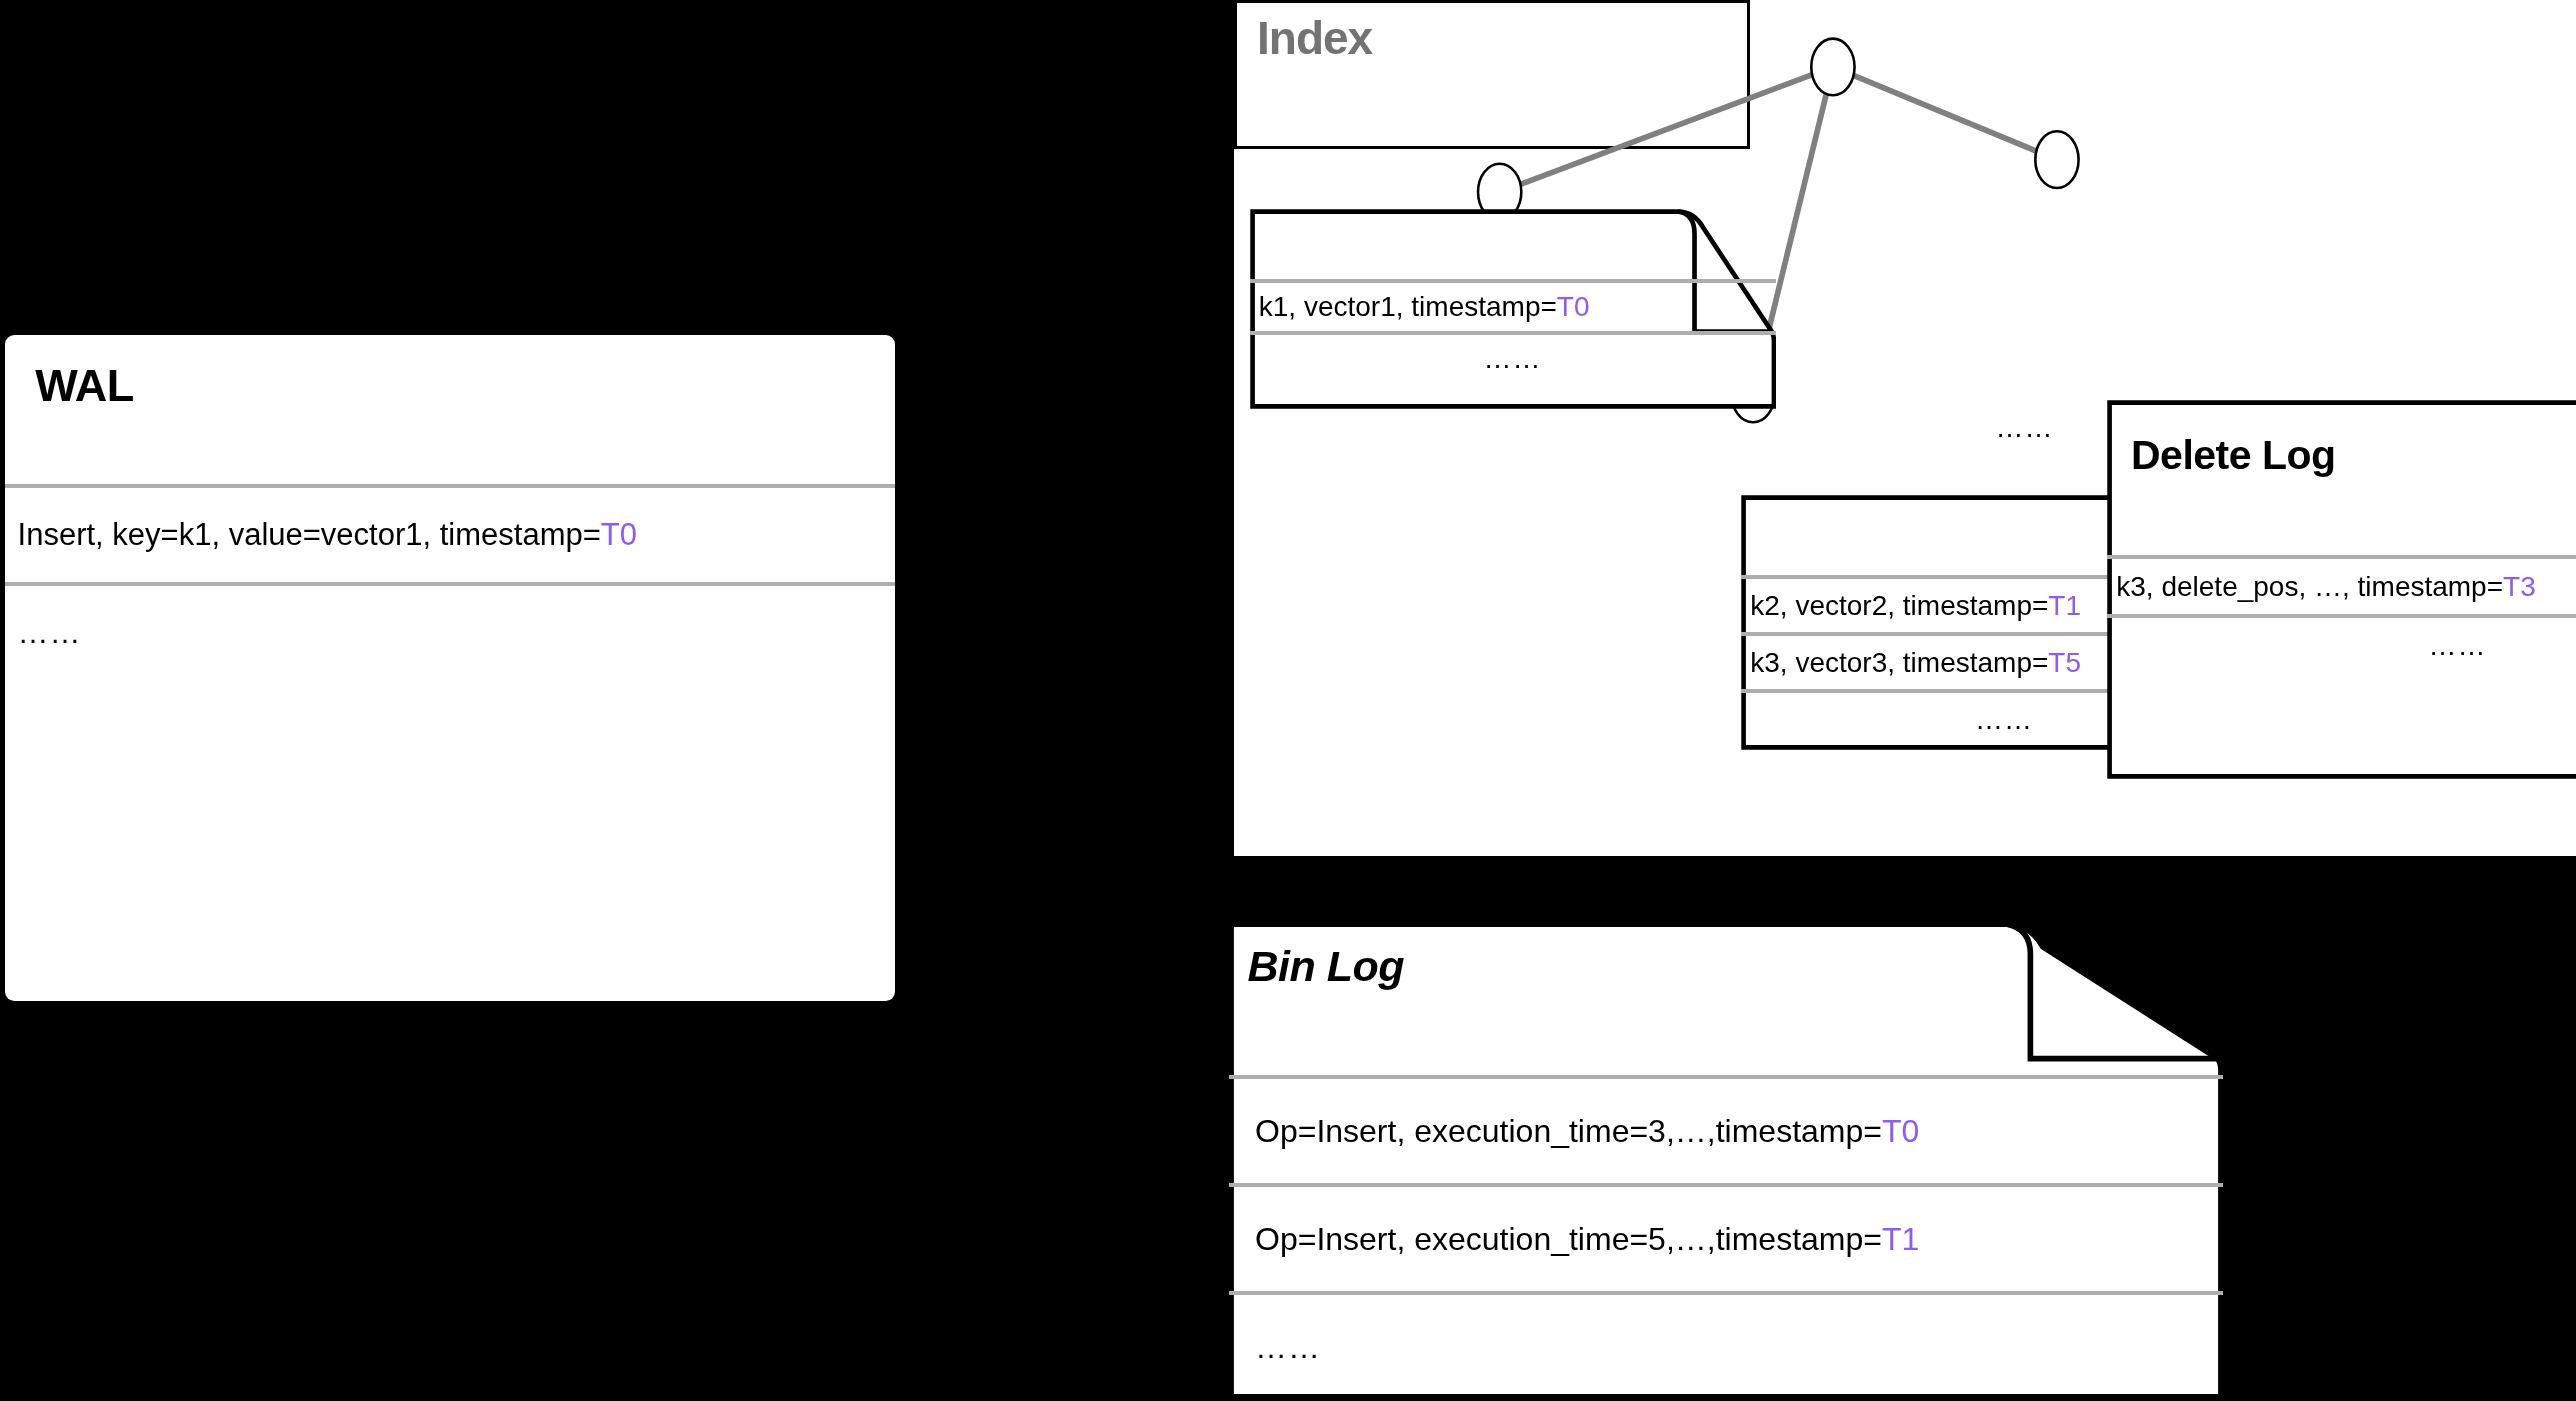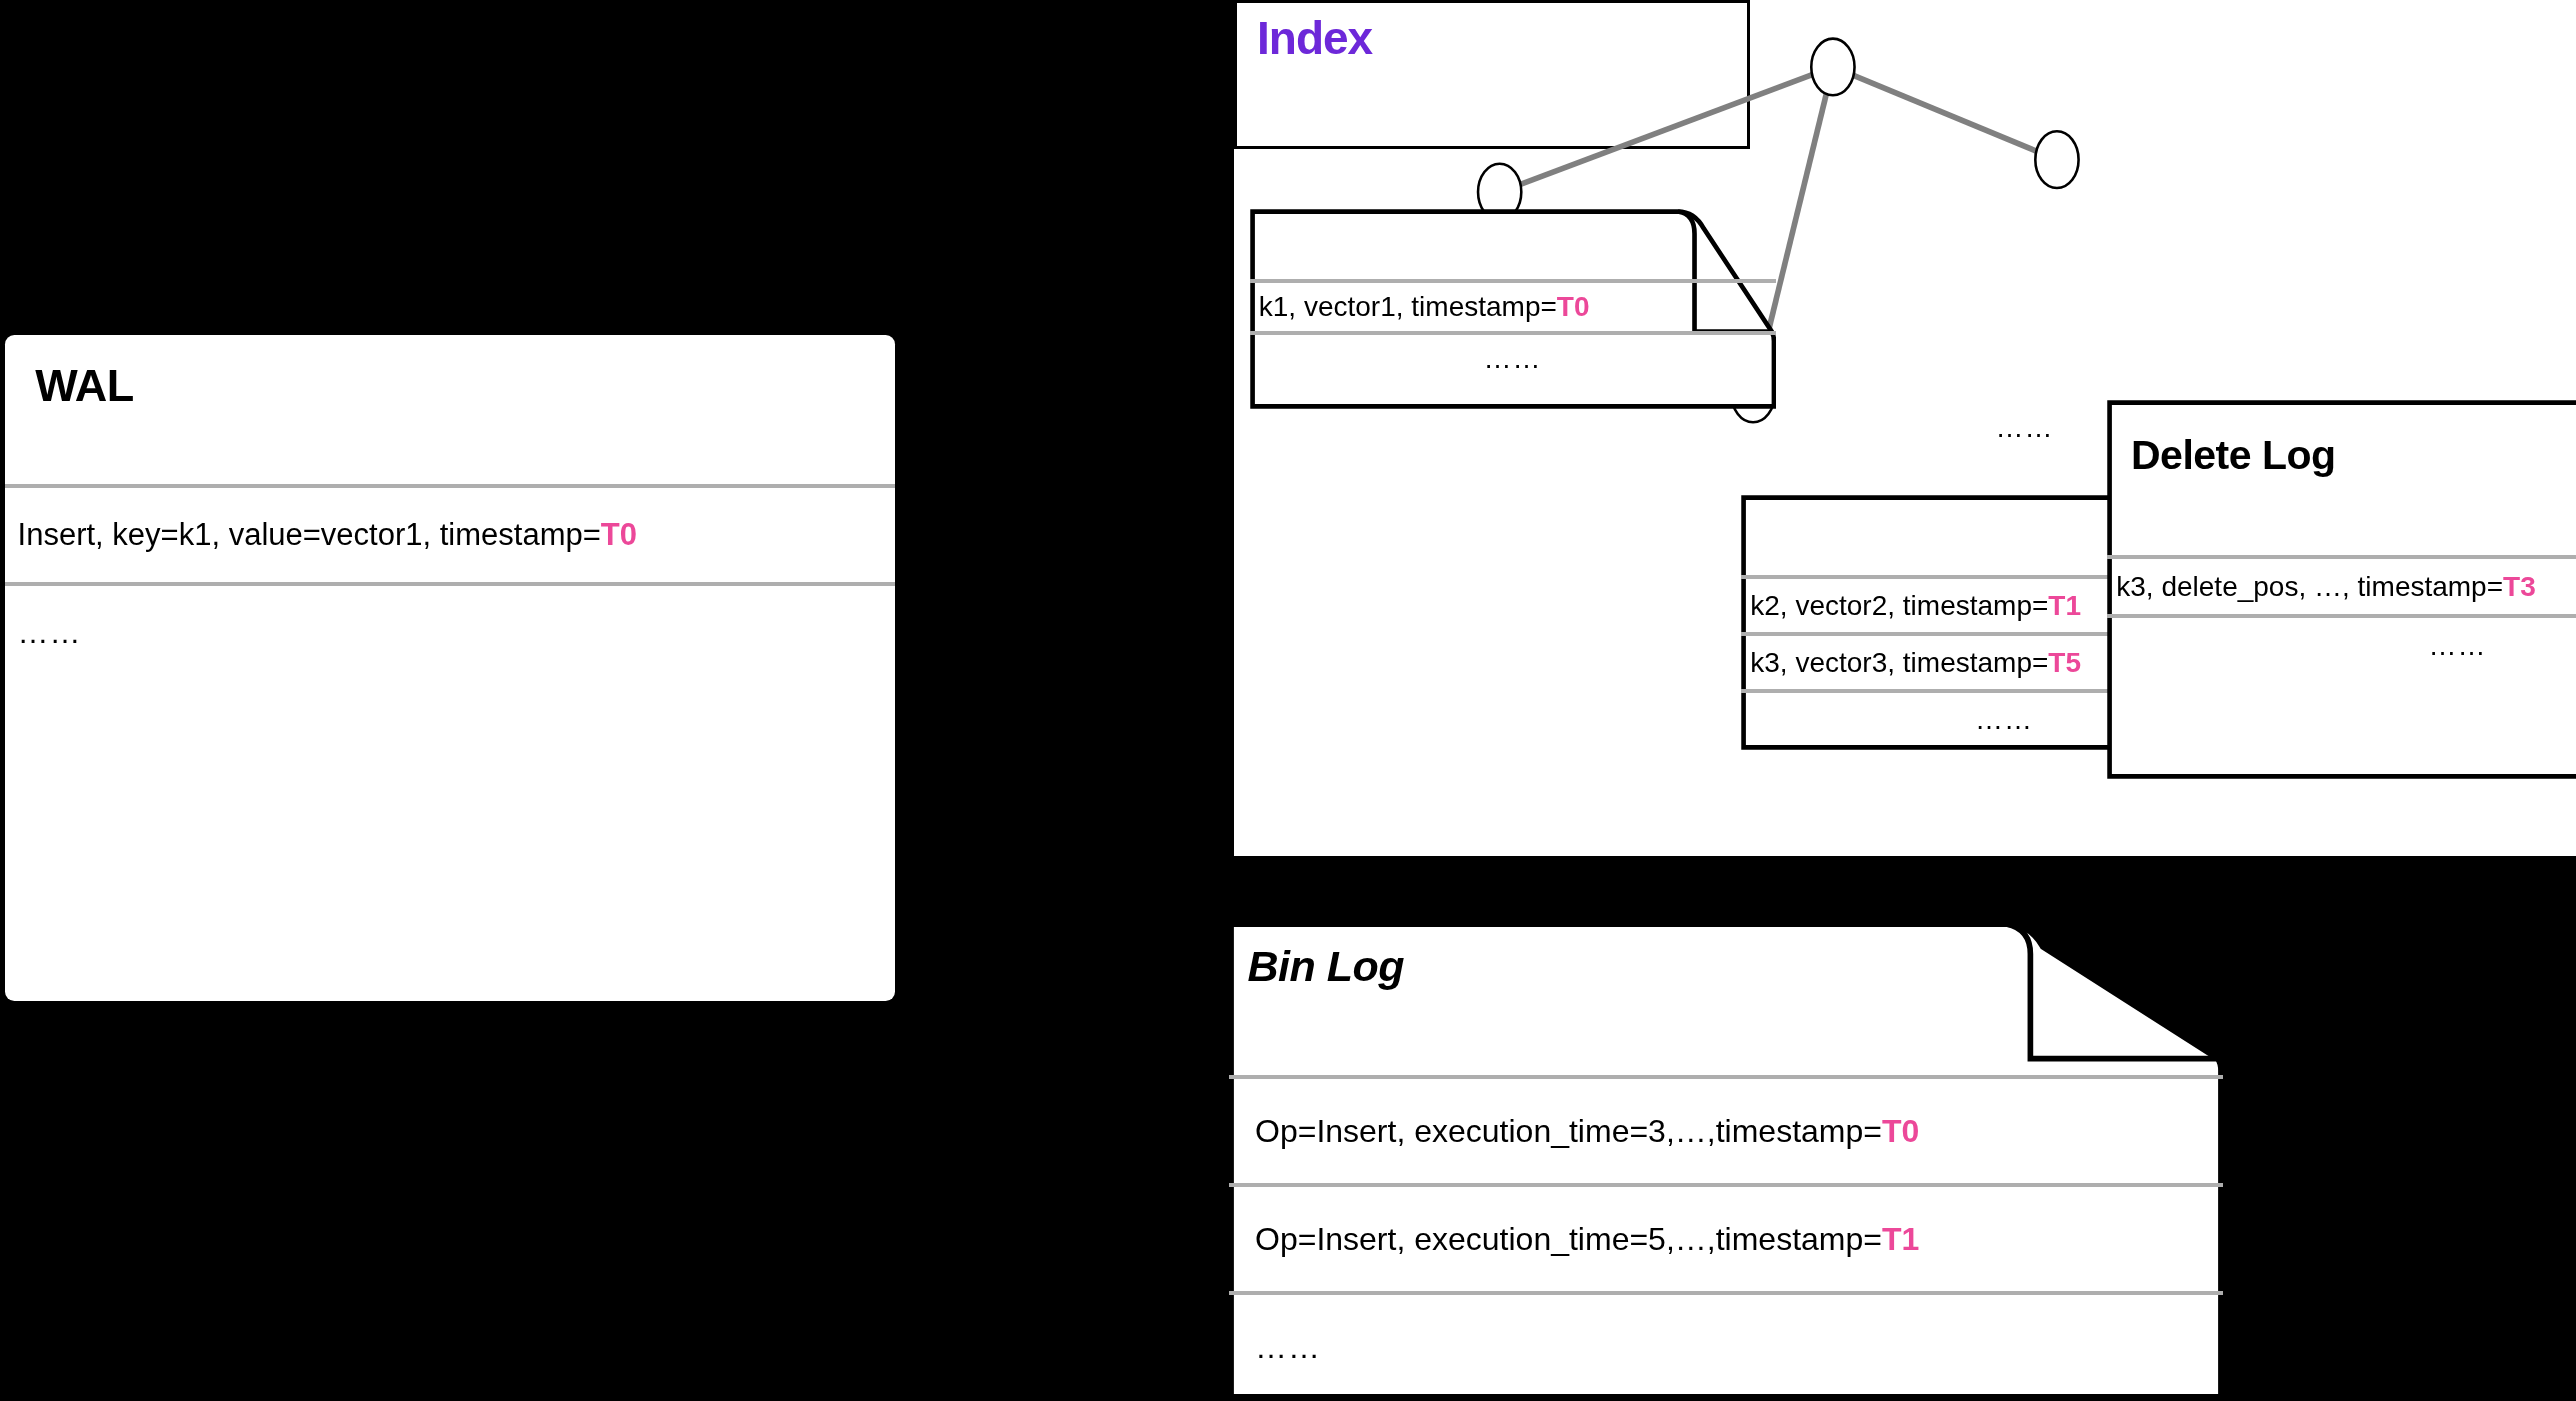--- a/index.html
+++ b/index.html
@@ -10,27 +10,27 @@
 
   
   #wal{left:5.2px;top:335px;width:890px;height:666px;border-radius:9.3px;}
   .wal-title{position:absolute;left:30px;top:25px;font-size:45px;font-weight:bold;
              letter-spacing:-0.5px;color:#000;}
   .wal-rows{position:absolute;left:0;top:149px;width:100%;}
   .wal-row{position:relative;height:98px;border-top:4.6px solid #aeaeae;box-sizing:border-box;}
   .wal-row .txt{position:absolute;left:12.4px;top:50%;transform:translateY(-50%);
                 font-size:31px;white-space:nowrap;color:#000;}
 
-  .ts{color:#ec4899;font-weight:bold;}
+  .ts{color:#8b5cf6;font-weight:normal;}
   .dots{letter-spacing:1px;}
 
   
   #index{left:1234px;top:0px;width:1581px;height:856px;}
   .idx-title{position:absolute;left:23px;top:11.3px;font-size:46px;font-weight:bold;
-             letter-spacing:-1px;color:#6d28d9;text-align:right;}
+             letter-spacing:-1px;color:#737373;text-align:right;}
 
   .tree-svg{position:absolute;left:0;top:0;width:1581px;height:856px;pointer-events:none;}
 
   
   .doc{position:absolute;box-sizing:border-box;}
   .doc-svg{position:absolute;left:0;top:0;width:100%;height:100%;}
   .doc-rows{position:absolute;left:0;right:0;}
   .doc-row{position:relative;border-top:4.6px solid #aeaeae;box-sizing:border-box;}
   .doc-row .txt{position:absolute;top:50%;transform:translateY(-50%);
                 font-size:28px;white-space:nowrap;color:#000;}

